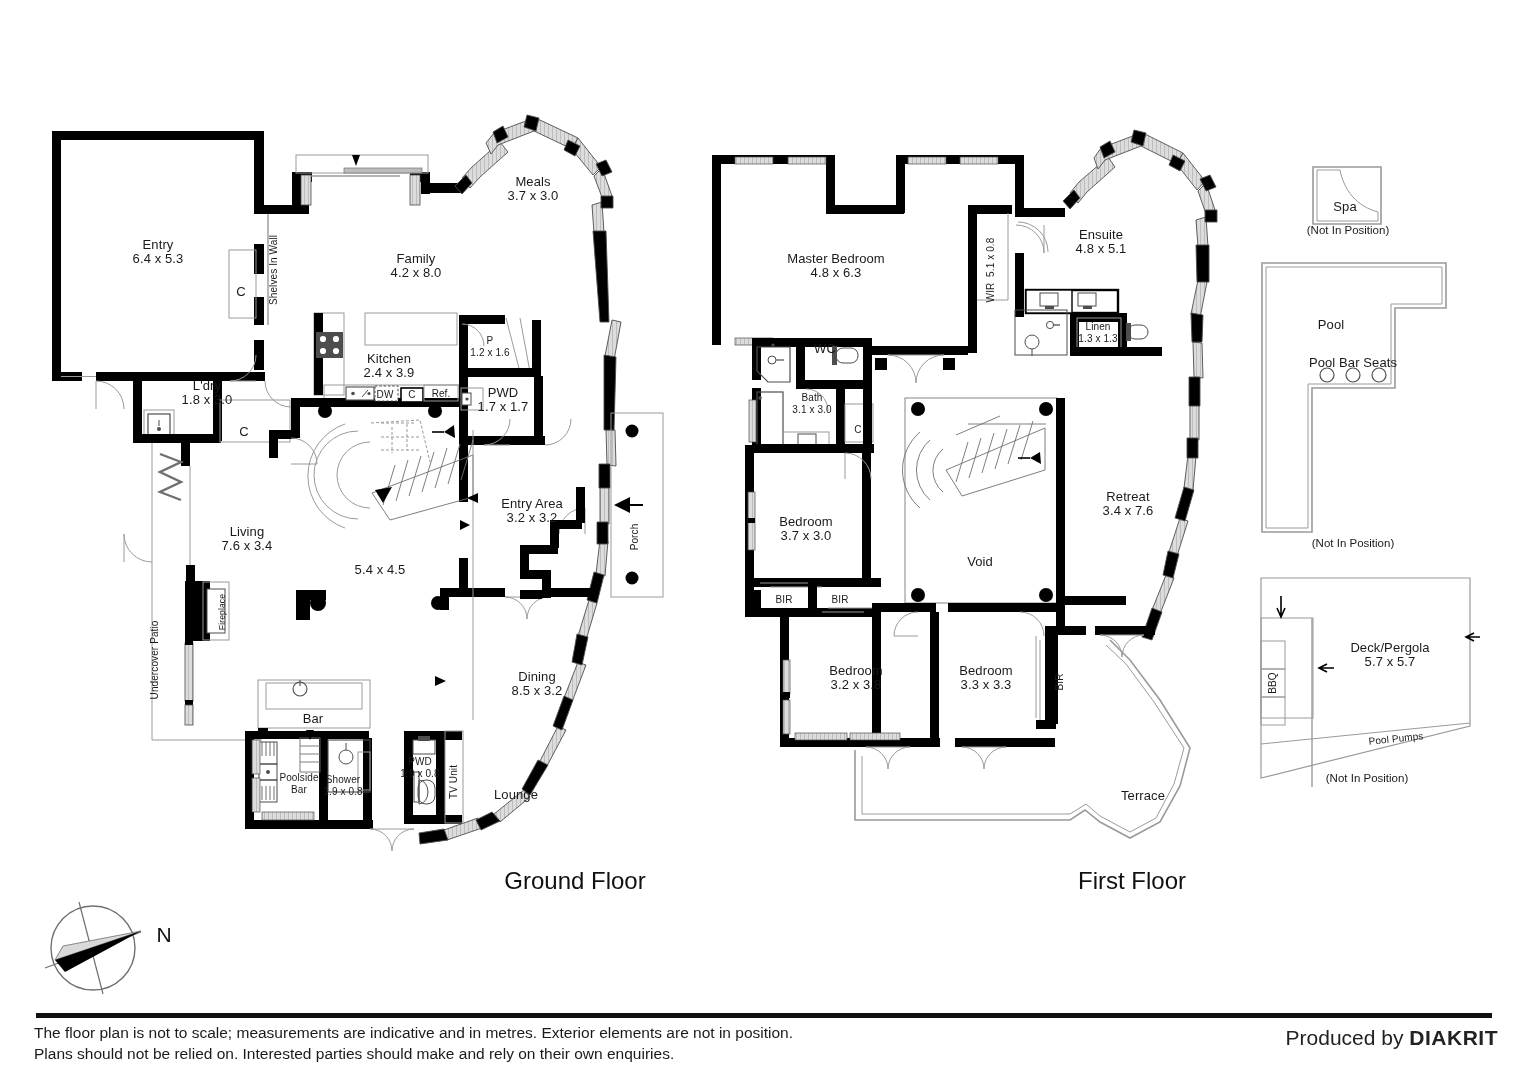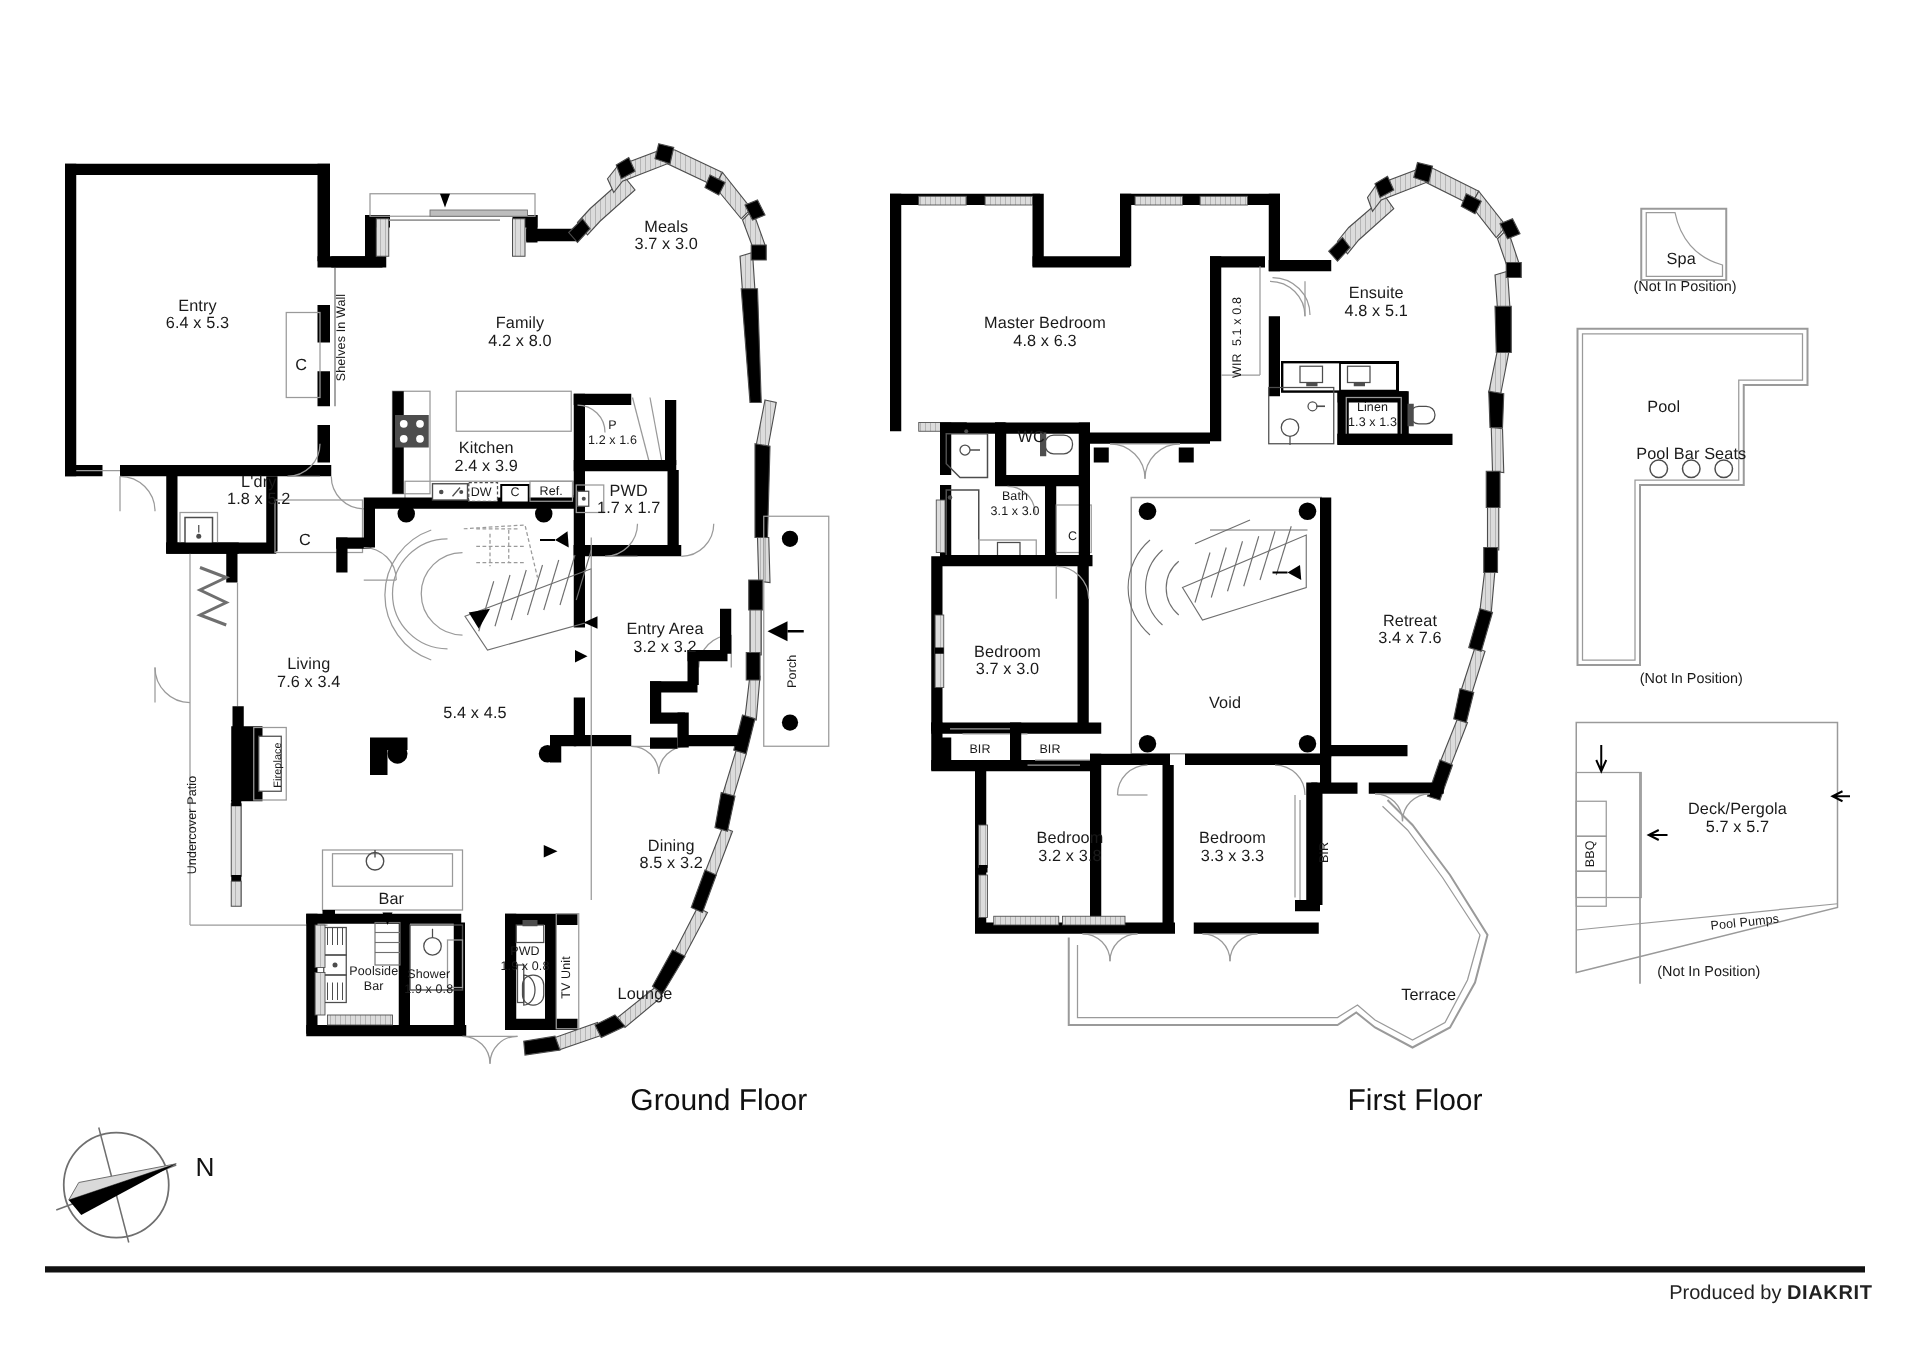--- a/index.html
+++ b/index.html
@@ -71,21 +71,21 @@
     top: 1022px;
     font-size: 15.5px;
     line-height: 21px;
     color: #1a1a1a;
     white-space: pre-line;
   }
   #brand {
     position: absolute;
     right: 30px;
     top: 1026px;
-    font-size: 16px;
+    font-size: 21px;
     color: #222;
     white-space: pre;
   }
   #brand b { font-weight: bold; letter-spacing: 0.5px; }
   .compass-n {
     position: absolute;
     font-size: 21px;
     color: #111;
     transform: translate(-50%, -50%);
   }
@@ -613,21 +613,21 @@
   <g transform="translate(93,948)">
     <circle cx="0" cy="0" r="42" fill="none" stroke="#6f6f6f" stroke-width="1.4"></circle>
     <line x1="-14" y1="-46" x2="10" y2="46" stroke="#6f6f6f" stroke-width="1.2"></line>
     <line x1="-48" y1="20" x2="48" y2="-16" stroke="#6f6f6f" stroke-width="1.2"></line>
     <polygon points="48,-17 -38,12 -30,-2" fill="#d9d9d9" stroke="#6f6f6f" stroke-width="0.8"></polygon>
     <polygon points="48,-17 -38,12 -28,24" fill="#000"></polygon>
   </g>
 </svg>
 
 <div class="lbl" style="left:158px; top:251px;"><span>Entry</span><br><span>6.4 x 5.3</span></div>
-<div class="lbl" style="left:207px; top:392px;"><span>L'dry</span><br><span>1.8 x 5.2</span></div>
+<div class="lbl" style="left:207px; top:392px;"><span>L'dry</span><br><span>1.8 x 3.0</span></div>
 <div class="lbl sm vert" style="left:274px; top:270px;"><span>Shelves In Wall</span></div>
 <div class="lbl" style="left:241px; top:292px;"><span>C</span></div>
 <div class="lbl" style="left:244px; top:432px;"><span>C</span></div>
 
 <div class="lbl" style="left:533px; top:188px;"><span>Meals</span><br><span>3.7 x 3.0</span></div>
 <div class="lbl" style="left:416px; top:265px;"><span>Family</span><br><span>4.2 x 8.0</span></div>
 <div class="lbl" style="left:389px; top:365px;"><span>Kitchen</span><br><span>2.4 x 3.9</span></div>
 <div class="lbl sm" style="left:490px; top:347px;"><span>P</span><br><span>1.2 x 1.6</span></div>
 <div class="lbl" style="left:503px; top:399px;"><span>PWD</span><br><span>1.7 x 1.7</span></div>
 <div class="lbl sm" style="left:385px; top:395px;"><span>DW</span></div>
@@ -680,15 +680,17 @@
 <div class="np" style="left:1353px; top:543px;"><span>(Not In Position)</span></div>
 
 <div class="lbl" style="left:1390px; top:654px;"><span>Deck/Pergola</span><br><span>5.7 x 5.7</span></div>
 <div class="lbl sm vert" style="left:1273px; top:683px;"><span>BBQ</span></div>
 <div class="lbl sm" style="left:1396px; top:739px; transform:translate(-50%,-50%) rotate(-6deg);"><span>Pool Pumps</span></div>
 <div class="np" style="left:1367px; top:778px;"><span>(Not In Position)</span></div>
 
 <div class="compass-n" style="left:164px; top:935px;"><span>N</span></div>
 
 <div id="footer-rule"></div>
+<div id="disclaimer">The floor plan is not to scale; measurements are indicative and in metres. Exterior elements are not in position.
+Plans should not be relied on. Interested parties should make and rely on their own enquiries.</div>
 <div id="brand"><span>Produced by </span><b>DIAKRIT</b></div>
 
 </div>
 
 </body></html>

